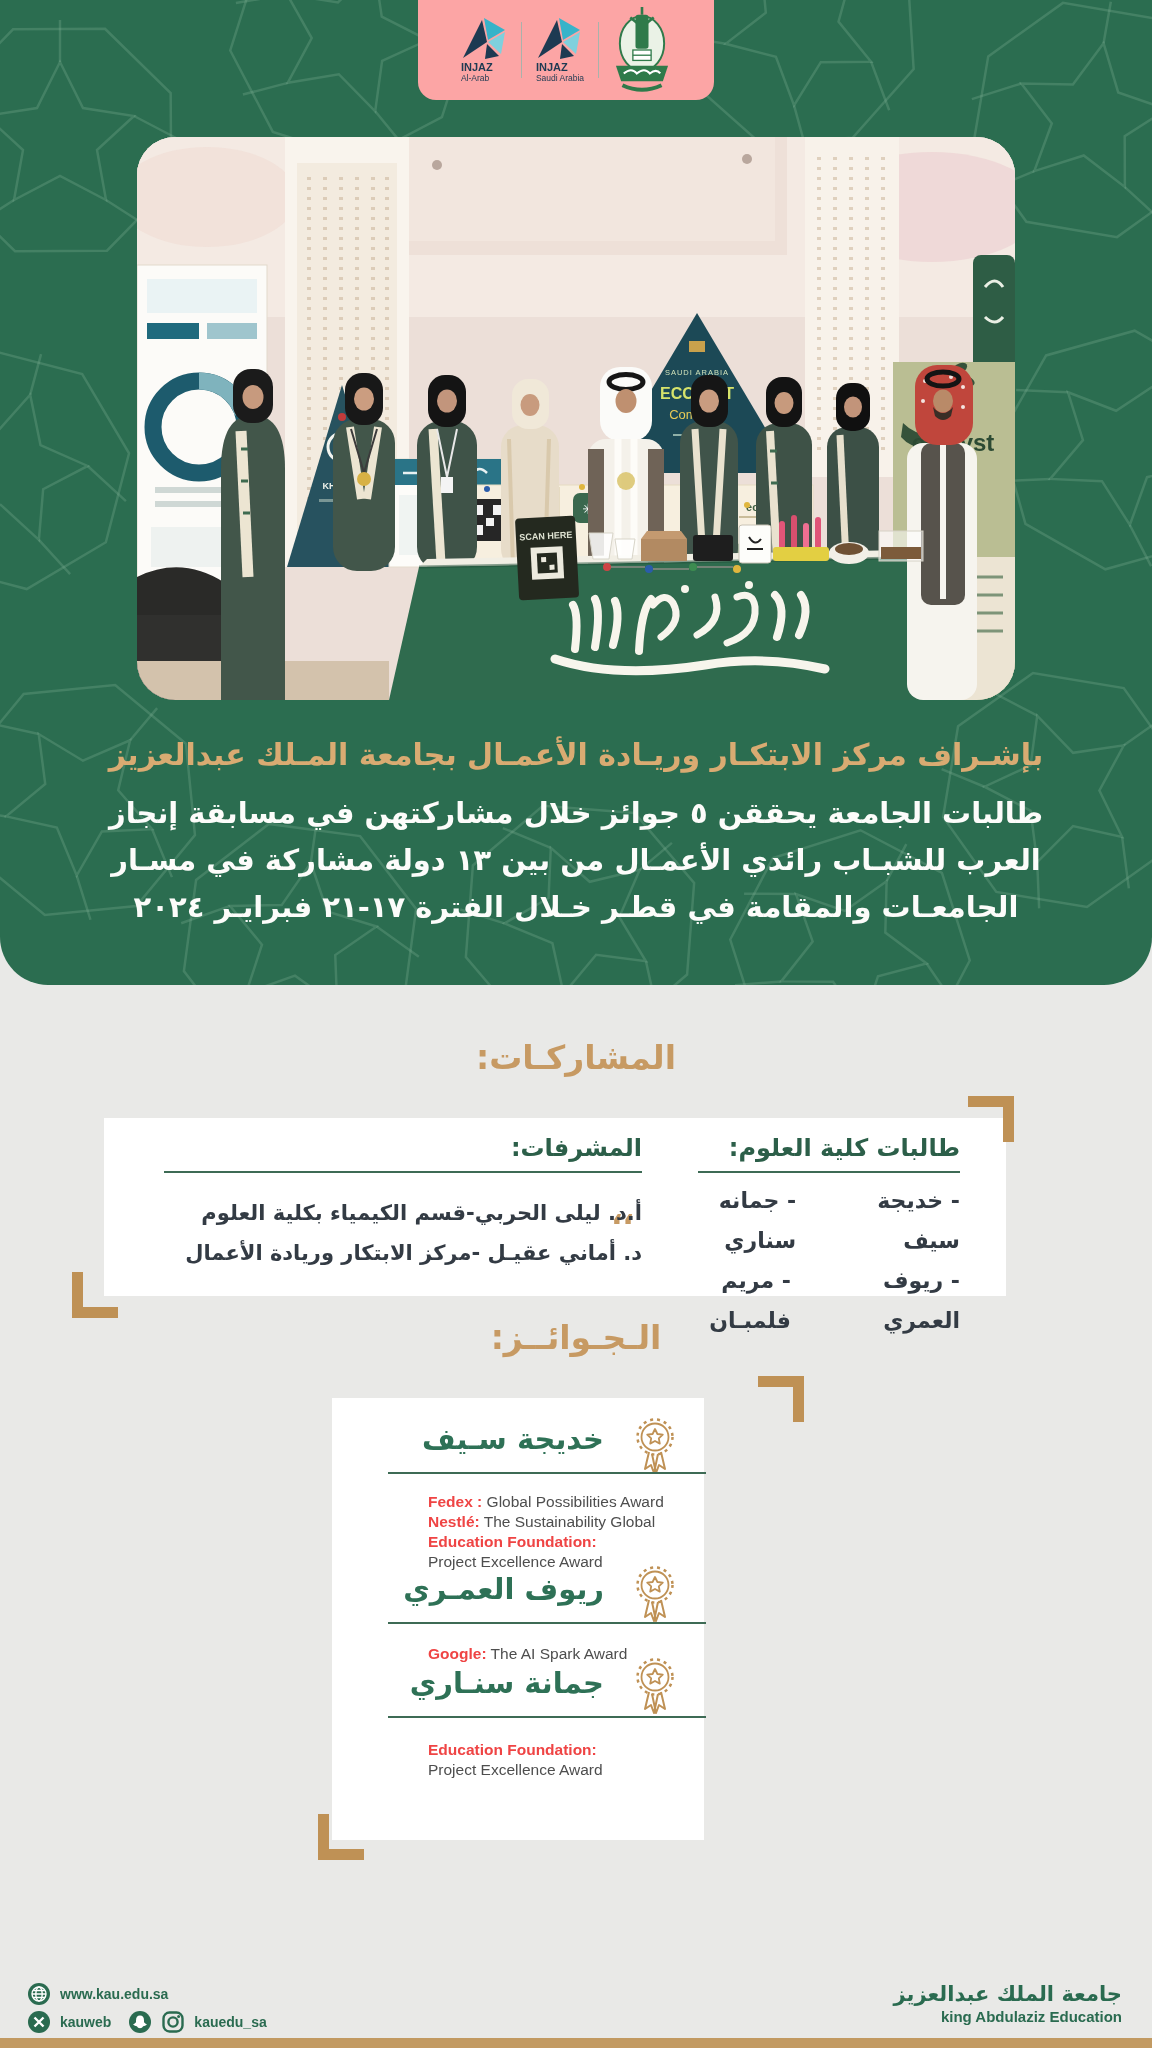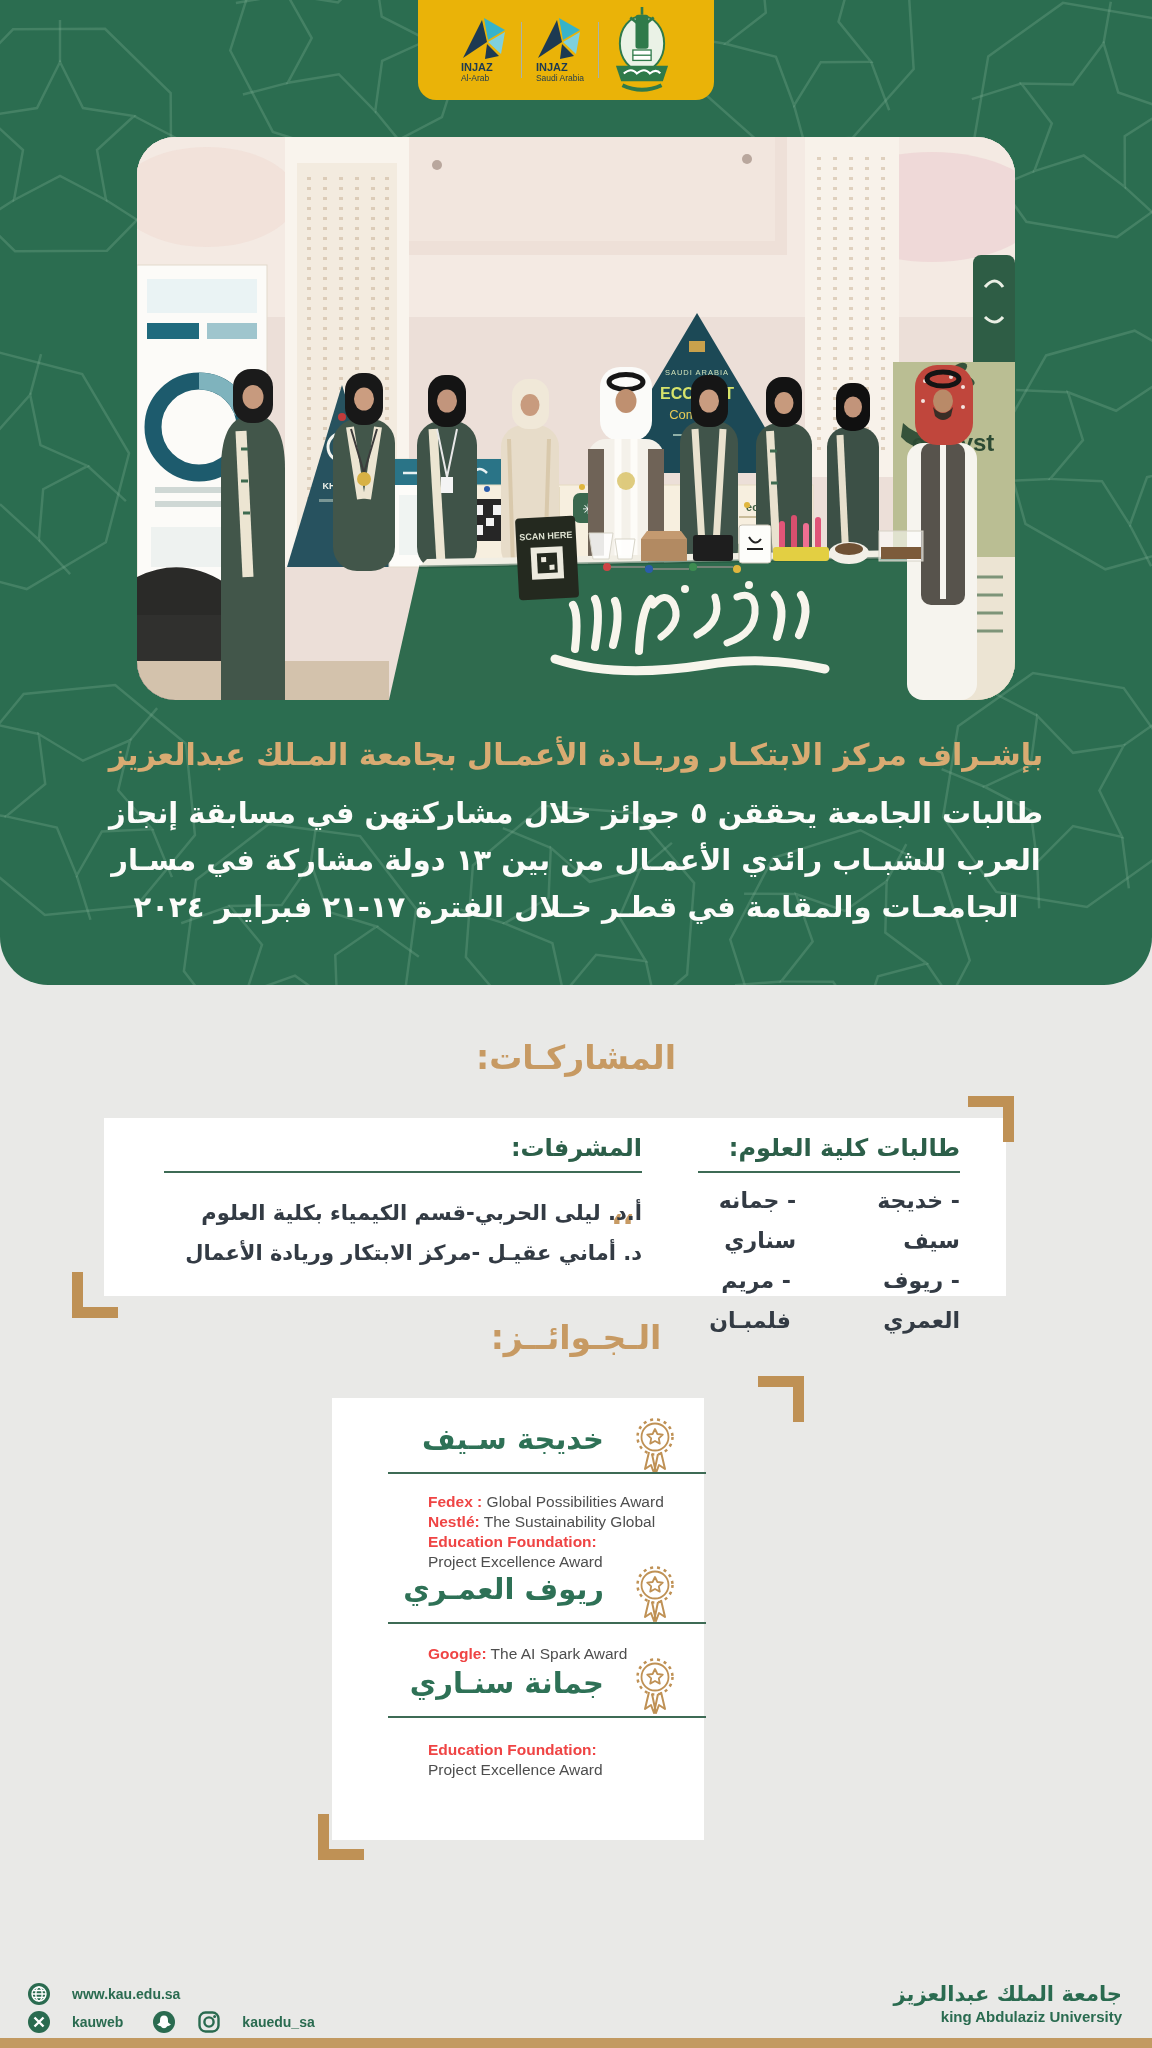--- a/index.html
+++ b/index.html
@@ -5,21 +5,21 @@
   * { margin:0; padding:0; box-sizing:border-box; }
   html,body { width:1152px; height:2048px; }
   body { position:relative; background:#e9e9e7; font-family:"DejaVu Sans", sans-serif; overflow:hidden; }
 
   
   .green-band { position:absolute; left:0; top:0; width:1152px; height:985px;
     background:#2b6d50; border-radius:0 0 48px 48px; overflow:hidden; }
   .band-pattern { position:absolute; left:0; top:0; }
 
   
-  .logo-box { position:absolute; left:418px; top:0; width:296px; height:100px; background:#eab308;
+  .logo-box { position:absolute; left:418px; top:0; width:296px; height:100px; background:#fca5a5;
     border-radius:0 0 18px 18px; display:flex; align-items:center; justify-content:center; gap:14px; z-index:5;}
   .injaz-logo { display:flex; flex-direction:column; align-items:flex-start; }
   .injaz-name { font-family:"Liberation Sans",sans-serif; font-weight:bold; font-size:11px; color:#1d3a52; line-height:1; margin-top:2px;}
   .injaz-region { font-family:"Liberation Sans",sans-serif; font-size:8.5px; color:#1d3a52; line-height:1.2;}
   .logo-divider { width:1px; height:56px; background:#a9b2ab; }
 
   
   .photo { position:absolute; left:137px; top:137px; width:878px; height:563px;
     border-radius:38px; overflow:hidden; z-index:4; background:#ecdfd8;}
   .photo svg { display:block; }
@@ -52,21 +52,21 @@
   .supervisors-col { position:absolute; right:364px; top:16px; width:482px; text-align:right;}
 
   
   .award-name { position:absolute; direction:rtl; font-size:29px; font-weight:bold; color:#2e7156; text-align:right;}
   .award-underline { position:absolute; height:2px; background:#3d6b55; left:56px; width:318px;}
   .medal { position:absolute; right:30px; }
   .award-lines { position:absolute; left:96px; font-family:"Liberation Sans",sans-serif; font-size:15.5px; line-height:20px; color:#4e4e4e;}
   .award-lines strong { color:#ef4444; }
 
   
-  .footer-row { position:absolute; display:flex; align-items:center; gap:21px;
+  .footer-row { position:absolute; display:flex; align-items:center; gap:9px;
     font-family:"Liberation Sans",sans-serif; font-weight:bold; font-size:14px; color:#2a6b50;}
   .footer-right { position:absolute; right:30px; top:1982px; text-align:right; color:#2a6b50;}
   .org-ar { direction:rtl; font-size:21px; font-weight:bold; }
   .org-en { font-family:"Liberation Sans",sans-serif; font-size:15px; font-weight:bold; margin-top:2px;}
   .gold-bar { position:absolute; left:0; top:2038px; width:1152px; height:10px; background:#c29a62; }
 </style>
 </head>
 <body>
 
 <div class="green-band">
@@ -483,15 +483,15 @@
   </svg>
   <svg width="24" height="24" viewBox="0 0 24 24">
     <rect x="2.5" y="2.5" width="19" height="19" rx="6" fill="none" stroke="#2a6b50" stroke-width="2.4"></rect>
     <circle cx="12" cy="12" r="4.6" fill="none" stroke="#2a6b50" stroke-width="2.4"></circle>
     <circle cx="17.6" cy="6.4" r="1.5" fill="#2a6b50"></circle>
   </svg>
   <span>kauedu_sa</span>
 </div>
 <div class="footer-right">
   <div class="org-ar">جامعة الملك عبدالعزيز</div>
-  <div class="org-en">king Abdulaziz University</div>
+  <div class="org-en">king Abdulaziz Education</div>
 </div>
 <div class="gold-bar"></div>
 
 </body></html>

